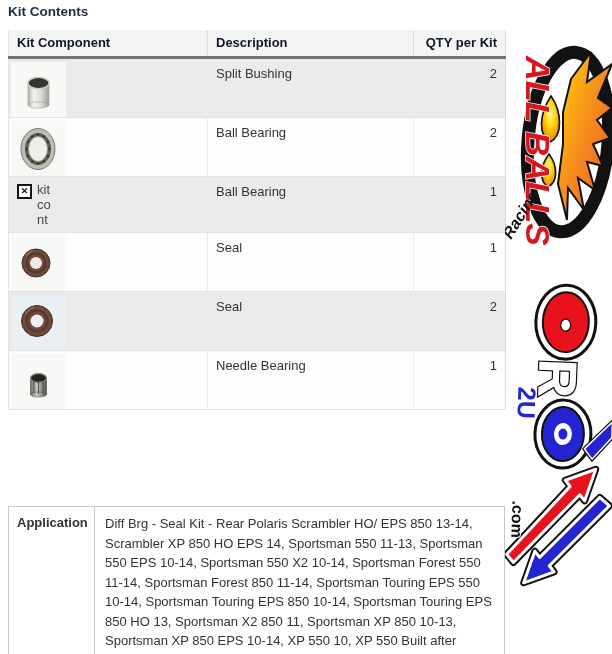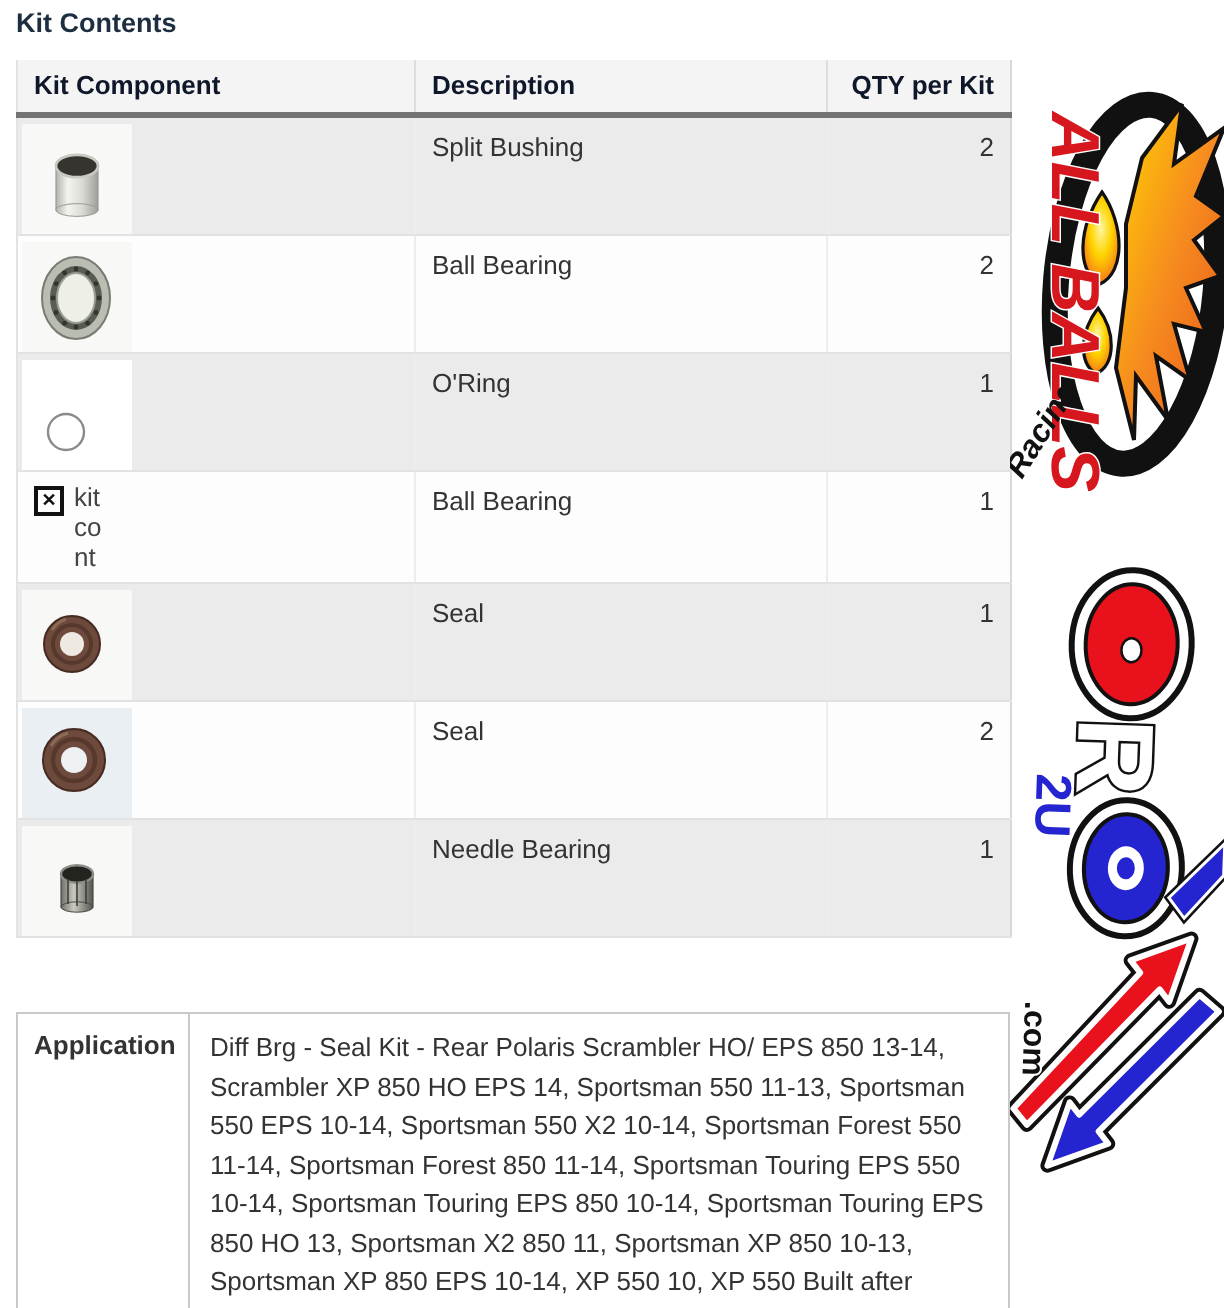--- a/index.html
+++ b/index.html
@@ -161,31 +161,20 @@
                 <circle cx="37" cy="20.8" r="1.2"></circle>
         </g>
       </svg>
           </span>
         </td>
       <td>Ball Bearing</td>
       <td>2</td>
     </tr>
     <tr>
       <td class="thumb-cell">
-          <span class="thumb white">
-            <svg viewBox="0 0 55 55">
-        <circle cx="22" cy="36" r="9" fill="none" stroke="#8a8a8a" stroke-width="1.2"></circle>
-      </svg>
-          </span>
-        </td>
-      <td>O'Ring</td>
-      <td>1</td>
-    </tr>
-    <tr>
-      <td class="thumb-cell">
           <span class="thumb broken">
         <span class="broken-icon">✕</span>
         <span class="broken-alt">kit contents</span>
       </span>
         </td>
       <td>Ball Bearing</td>
       <td>1</td>
     </tr>
     <tr>
       <td class="thumb-cell">

